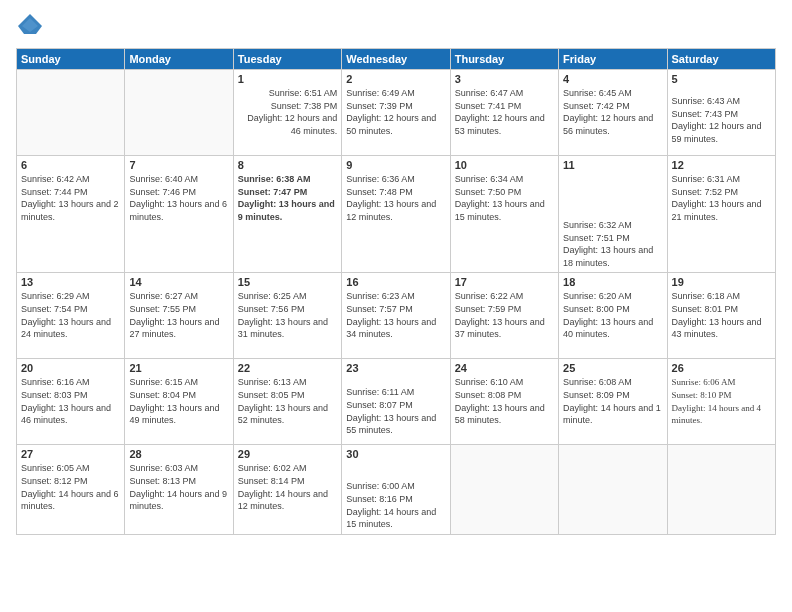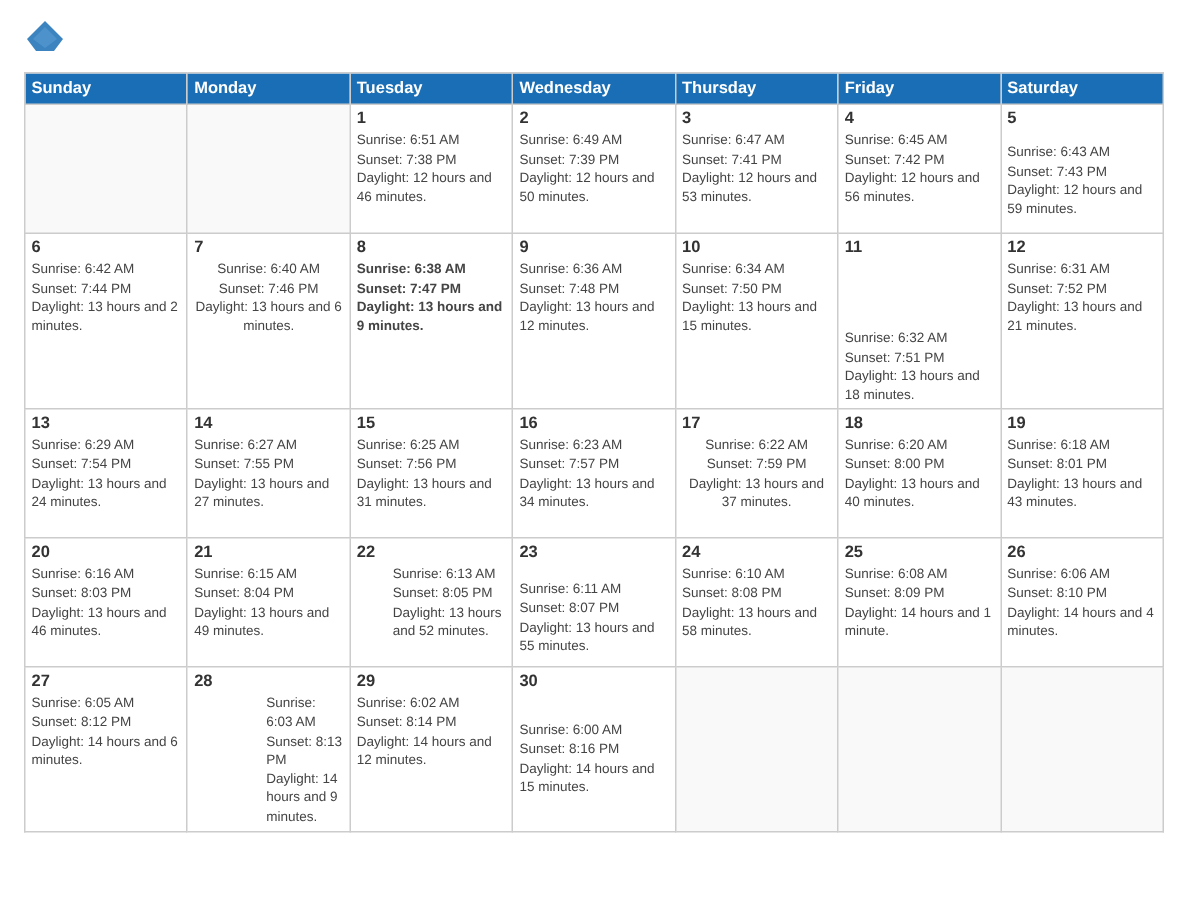--- a/index.html
+++ b/index.html
@@ -131,21 +131,21 @@
           <th>Friday</th>
           <th>Saturday</th>
         </tr>
     </thead>
     <tbody id="calendar-body">
     <tr>
           <td class="empty-cell"></td>
           <td class="empty-cell"></td>
           <td>
             <span class="day-num">1</span>
-            <div class="day-detail" style="white-space: pre-line;">Sunrise: 6:51 AM
+            <div class="day-detail" style="white-space: pre-line; text-align: right;">Sunrise: 6:51 AM
 Sunset: 7:38 PM
 Daylight: 12 hours and 46 minutes.</div>
           </td>
           <td>
             <span class="day-num">2</span>
             <div class="day-detail" style="white-space: pre-line;">Sunrise: 6:49 AM
 Sunset: 7:39 PM
 Daylight: 12 hours and 50 minutes.</div>
           </td>
           <td>
@@ -169,21 +169,21 @@
         </tr>
         <tr>
           <td>
             <span class="day-num">6</span>
             <div class="day-detail" style="white-space: pre-line;">Sunrise: 6:42 AM
 Sunset: 7:44 PM
 Daylight: 13 hours and 2 minutes.</div>
           </td>
           <td>
             <span class="day-num">7</span>
-            <div class="day-detail" style="white-space: pre-line; text-align: center;">Sunrise: 6:40 AM
+            <div class="day-detail" style="white-space: pre-line;">Sunrise: 6:40 AM
 Sunset: 7:46 PM
 Daylight: 13 hours and 6 minutes.</div>
           </td>
           <td>
             <span class="day-num">8</span>
             <div class="day-detail" style="white-space: pre-line; font-weight: bold;">Sunrise: 6:38 AM
 Sunset: 7:47 PM
 Daylight: 13 hours and 9 minutes.</div>
           </td>
           <td>
@@ -231,21 +231,21 @@
 Daylight: 13 hours and 31 minutes.</div>
           </td>
           <td>
             <span class="day-num">16</span>
             <div class="day-detail" style="white-space: pre-line;">Sunrise: 6:23 AM
 Sunset: 7:57 PM
 Daylight: 13 hours and 34 minutes.</div>
           </td>
           <td>
             <span class="day-num">17</span>
-            <div class="day-detail" style="white-space: pre-line; text-align: center;">Sunrise: 6:22 AM
+            <div class="day-detail" style="white-space: pre-line;">Sunrise: 6:22 AM
 Sunset: 7:59 PM
 Daylight: 13 hours and 37 minutes.</div>
           </td>
           <td>
             <span class="day-num">18</span>
             <div class="day-detail" style="white-space: pre-line;">Sunrise: 6:20 AM
 Sunset: 8:00 PM
 Daylight: 13 hours and 40 minutes.</div>
           </td>
           <td>
@@ -263,21 +263,21 @@
 Daylight: 13 hours and 46 minutes.</div>
           </td>
           <td>
             <span class="day-num">21</span>
             <div class="day-detail" style="white-space: pre-line;">Sunrise: 6:15 AM
 Sunset: 8:04 PM
 Daylight: 13 hours and 49 minutes.</div>
           </td>
           <td>
             <span class="day-num">22</span>
-            <div class="day-detail" style="white-space: pre-line; margin-left: 24px;">Sunrise: 6:13 AM
+            <div class="day-detail" style="white-space: pre-line;">Sunrise: 6:13 AM
 Sunset: 8:05 PM
 Daylight: 13 hours and 52 minutes.</div>
           </td>
           <td>
             <span class="day-num">23</span>
             <div class="day-detail" style="white-space: pre-line; margin-top: 12px;">Sunrise: 6:11 AM
 Sunset: 8:07 PM
 Daylight: 13 hours and 55 minutes.</div>
           </td>
           <td>
@@ -287,35 +287,35 @@
 Daylight: 13 hours and 58 minutes.</div>
           </td>
           <td>
             <span class="day-num">25</span>
             <div class="day-detail" style="white-space: pre-line;">Sunrise: 6:08 AM
 Sunset: 8:09 PM
 Daylight: 14 hours and 1 minute.</div>
           </td>
           <td>
             <span class="day-num">26</span>
-            <div class="day-detail" style="white-space: pre-line;">Sunrise: 6:06 AM
+            <div class="day-detail" style="white-space: pre-line; font-family: Liberation Serif, serif;">Sunrise: 6:06 AM
 Sunset: 8:10 PM
 Daylight: 14 hours and 4 minutes.</div>
           </td>
         </tr>
         <tr>
           <td>
             <span class="day-num">27</span>
             <div class="day-detail" style="white-space: pre-line;">Sunrise: 6:05 AM
 Sunset: 8:12 PM
 Daylight: 14 hours and 6 minutes.</div>
           </td>
           <td>
             <span class="day-num">28</span>
-            <div class="day-detail" style="white-space: pre-line; margin-left: 48px;">Sunrise: 6:03 AM
+            <div class="day-detail" style="white-space: pre-line;">Sunrise: 6:03 AM
 Sunset: 8:13 PM
 Daylight: 14 hours and 9 minutes.</div>
           </td>
           <td>
             <span class="day-num">29</span>
             <div class="day-detail" style="white-space: pre-line;">Sunrise: 6:02 AM
 Sunset: 8:14 PM
 Daylight: 14 hours and 12 minutes.</div>
           </td>
           <td>

